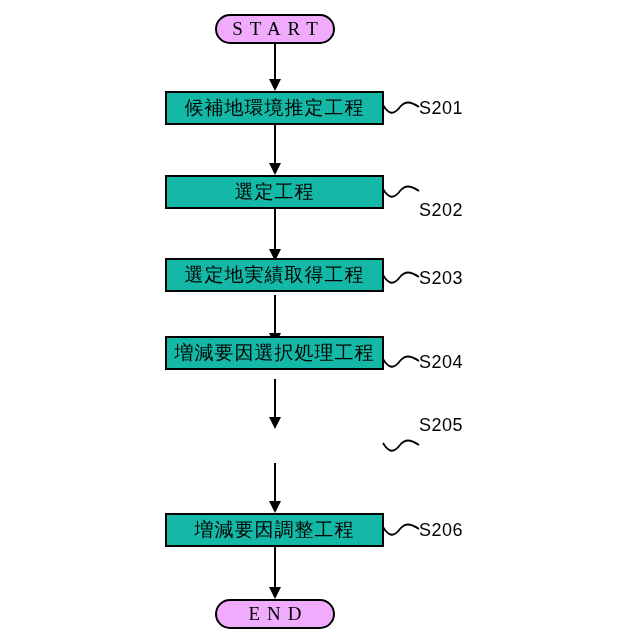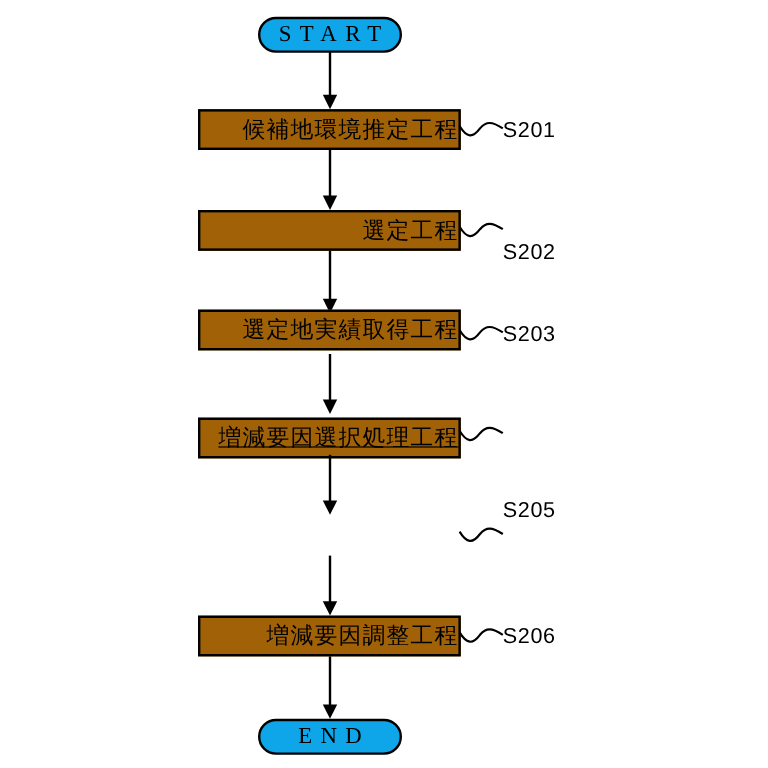--- a/index.html
+++ b/index.html
@@ -18,45 +18,45 @@
   }
   
   .terminal {
     position: absolute;
     left: 215px;
     width: 120px;
     height: 30px;
     box-sizing: border-box;
     border: 2px solid #000;
     border-radius: 15px;
-    background: #0ea5e9;
+    background: #f0abfc;
     display: flex;
     align-items: center;
     justify-content: center;
     font-family: "Liberation Serif", "DejaVu Serif", serif;
     font-size: 19px;
     letter-spacing: 7px;
     text-indent: 7px; 
     white-space: nowrap;
   }
   .terminal.start { top: 14px; }
   .terminal.end   { top: 599px; }
 
   
   .process-box {
     position: absolute;
     left: 165px;
     width: 219px;
     height: 34px;
     box-sizing: border-box;
     border: 2px solid #000;
-    background: #a16207;
+    background: #14b8a6;
     display: flex;
     align-items: center;
-    justify-content: flex-end;
+    justify-content: center;
     font-size: 19px;
     letter-spacing: 1px;
     white-space: nowrap;
   }
 
   
   .step-ref {
     position: absolute;
     left: 419px;
     height: 34px;
@@ -137,26 +137,27 @@
   <svg class="squiggle" style="top:267px;" viewBox="0 0 38 22">
     <path d="M1,8 C7,18 12,18 18,10 C23,4 28,4 37,10" stroke="#000" stroke-width="1.8" fill="none"></path>
   </svg>
   <div class="step-ref" style="top:261px;">S203</div>
 
   <div>
     <div class="arrow-line" style="top:295px;height:41px;"></div>
     <div class="arrow-head" style="top:333px;"></div>
   </div>
 
-  <div class="process-box" style="top:348px;text-decoration:underline;">
+  <div class="process-box" style="top:336px;">
     <span>増減要因選択処理工程</span>
   </div>
   <svg class="squiggle" style="top:351px;" viewBox="0 0 38 22">
     <path d="M1,8 C7,18 12,18 18,10 C23,4 28,4 37,10" stroke="#000" stroke-width="1.8" fill="none"></path>
   </svg>
+  <div class="step-ref" style="top:345px;">S204</div>
 
   <div>
     <div class="arrow-line" style="top:379px;height:41px;"></div>
     <div class="arrow-head" style="top:417px;"></div>
   </div>
 
   <svg class="squiggle" style="top:435px;" viewBox="0 0 38 22">
     <path d="M1,8 C7,18 12,18 18,10 C23,4 28,4 37,10" stroke="#000" stroke-width="1.8" fill="none"></path>
   </svg>
   <div class="step-ref" style="top:408px;">S205</div>

